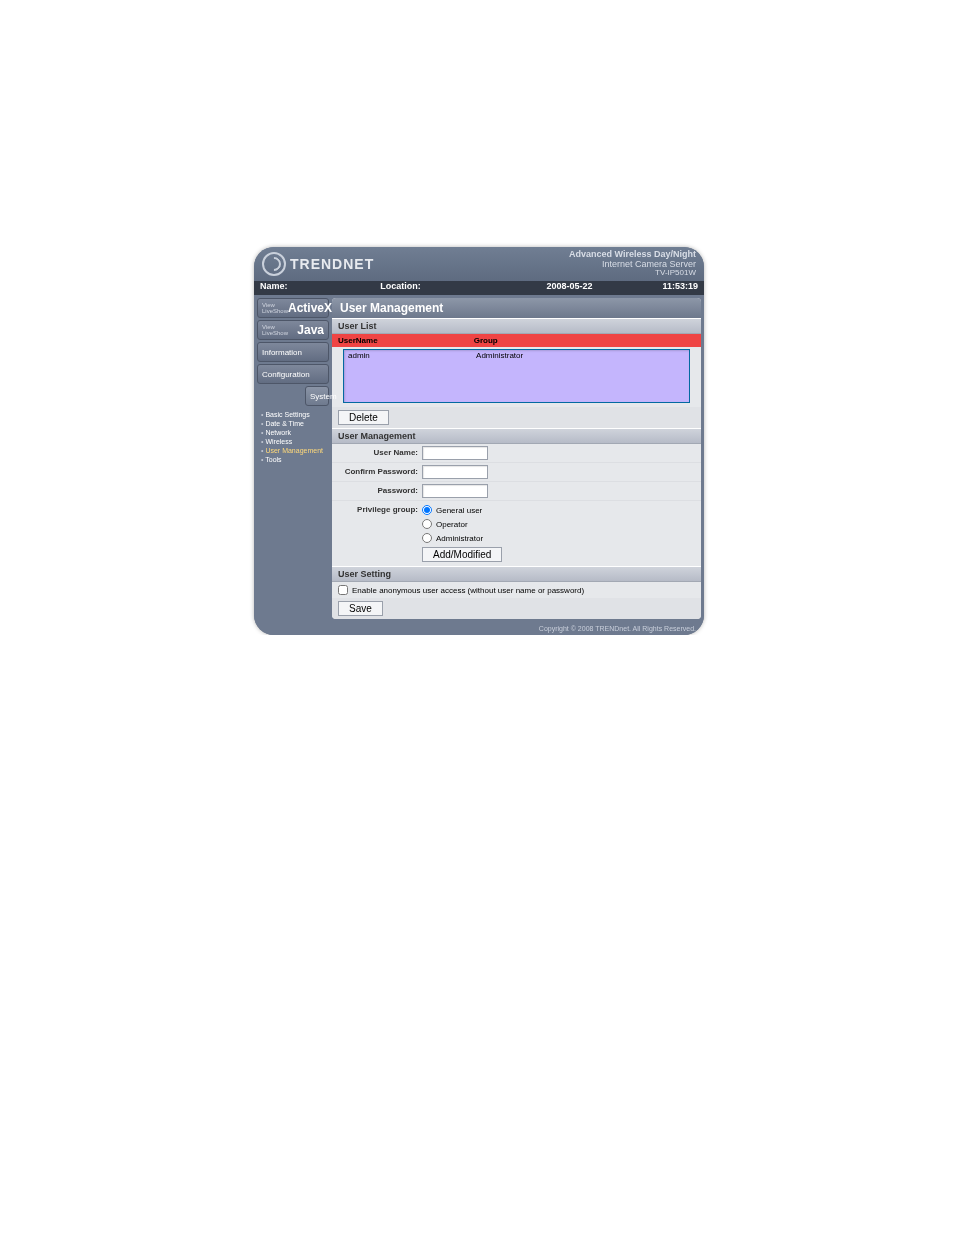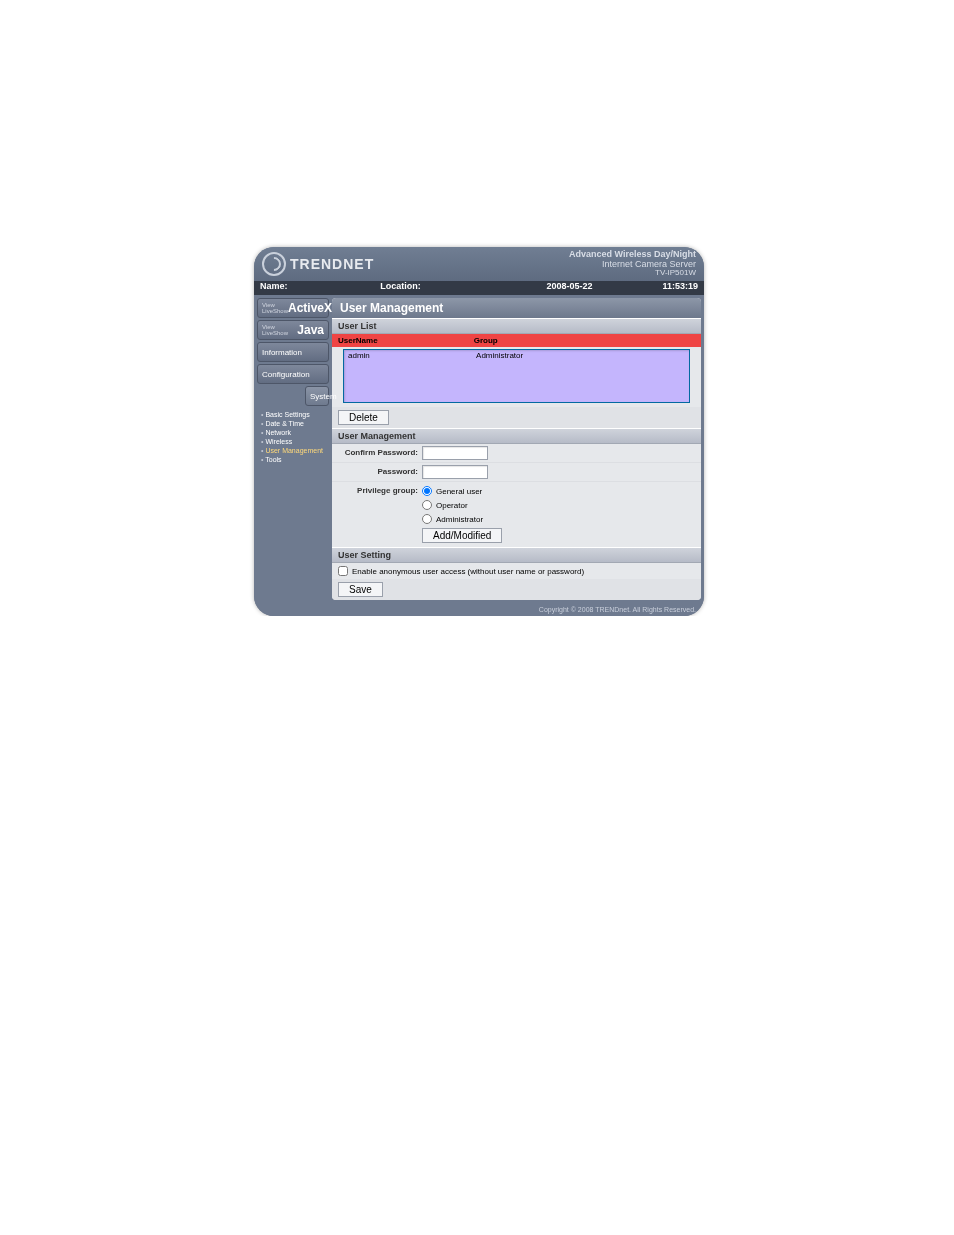--- a/index.html
+++ b/index.html
@@ -300,20 +300,24 @@
           <span class="c1">admin</span>
           <span class="c2">Administrator</span>
         </div>
       </div>
       <div class="btn-row">
         <button class="small-btn">Delete</button>
       </div>
 
       <div class="section-header">User Management</div>
       <div class="form-body">
+        <div class="form-row">
+          <div class="lbl">User Name:</div>
+          <div class="ctl"><input class="tinput" type="text" style=""></div>
+        </div>
         <div class="form-row">
           <div class="lbl">Confirm Password:</div>
           <div class="ctl"><input class="tinput" type="password" style=""></div>
         </div>
         <div class="form-row">
           <div class="lbl">Password:</div>
           <div class="ctl"><input class="tinput" type="password" style=""></div>
         </div>
         <div class="form-row">
           <div class="lbl">Privilege group:</div>

